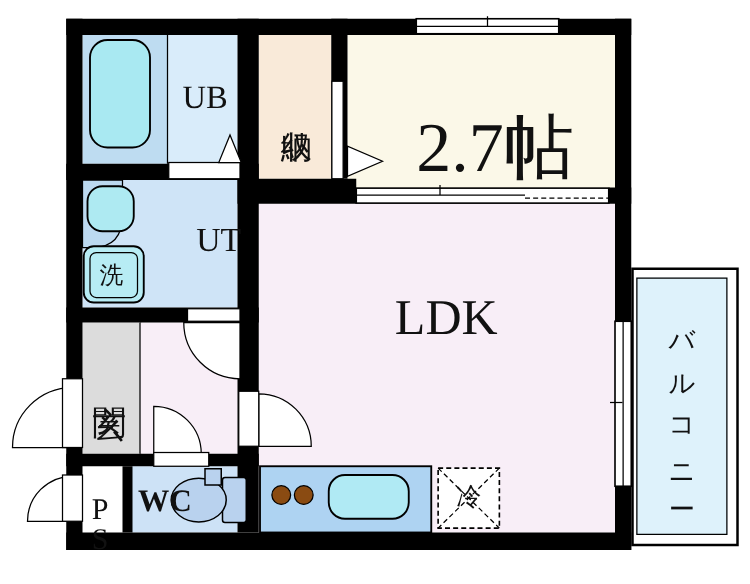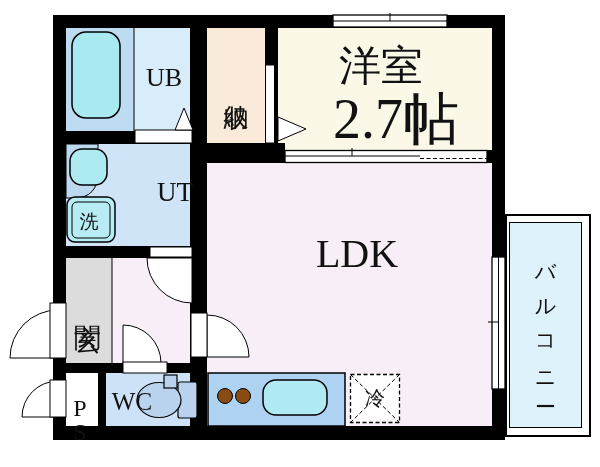--- a/index.html
+++ b/index.html
@@ -128,24 +128,23 @@
     <line class="dash" x1="420" y1="158.5" x2="487" y2="158.5" stroke-width="1"></line>
     <line class="ln" x1="352" y1="148" x2="352" y2="156" stroke-width="1"></line>
 
     <rect class="wht" x="492" y="257" width="13" height="132" stroke-width="1.3"></rect>
     <line class="ln" x1="498.5" y1="257" x2="498.5" y2="389" stroke-width="1"></line>
     <line class="ln" x1="488" y1="322" x2="498" y2="322" stroke-width="1"></line>
   </svg>
 
   <div class="lbl" style="left:164px;top:78px;font-size:26px;">UB</div>
   <div class="lbl vert" style="left:236px;top:85px;font-size:25px;">収納</div>
-  <div class="lbl" style="left:381px;top:66px;font-size:42px;">洋室</div>
   <div class="lbl" style="left:396px;top:119px;font-size:56px;">2.7帖</div>
   <div class="lbl" style="left:159px;top:192px;font-size:27px;margin-left:16px;">UT</div>
   <div class="lbl" style="left:89px;top:221px;font-size:19px;">洗</div>
   <div class="lbl vert" style="left:87px;top:304px;font-size:27px;">玄関</div>
   <div class="lbl" style="left:357px;top:254px;font-size:40px;">LDK</div>
   <div class="lbl stack" style="left:80px;top:397px;font-size:24px;margin-top:24px;">PS</div>
-  <div class="lbl" style="left:132px;top:401px;font-size:25px;">WC</div>
+  <div class="lbl" style="left:132px;top:401px;font-size:25px;font-weight:bold;">WC</div>
   <div class="lbl" style="left:375px;top:398px;font-size:20px;">冷</div>
   <div class="lbl vert" style="left:545px;top:328px;font-size:21px;letter-spacing:13px;">バルコニー</div>
 
 </div>
 
 </body></html>

